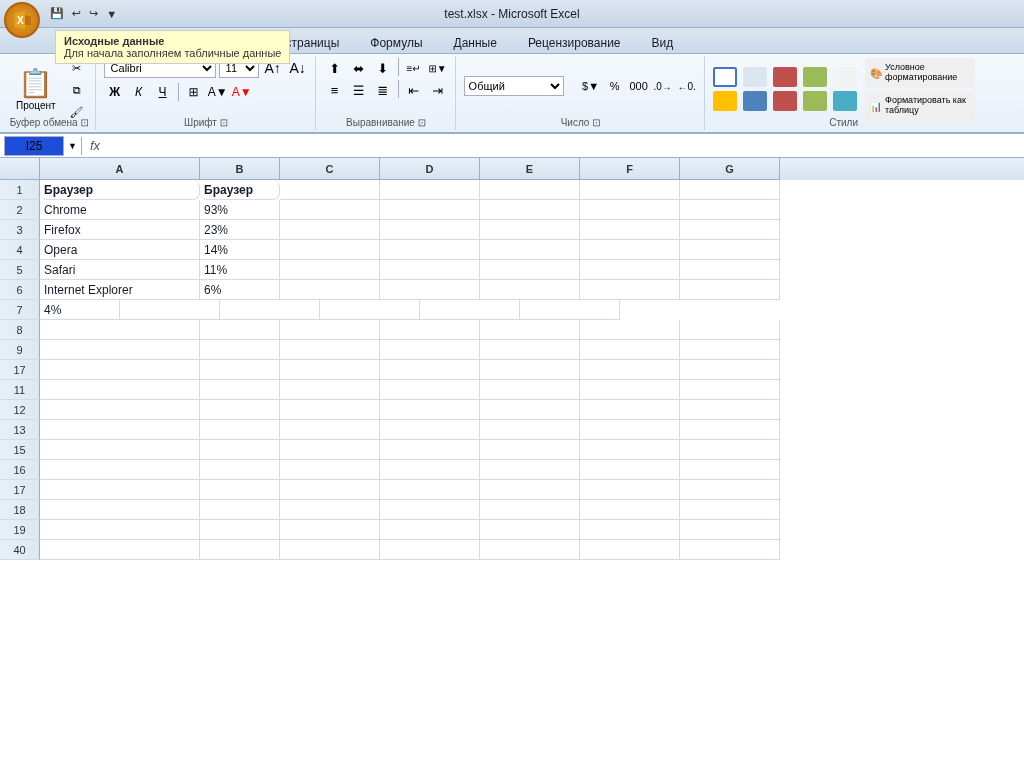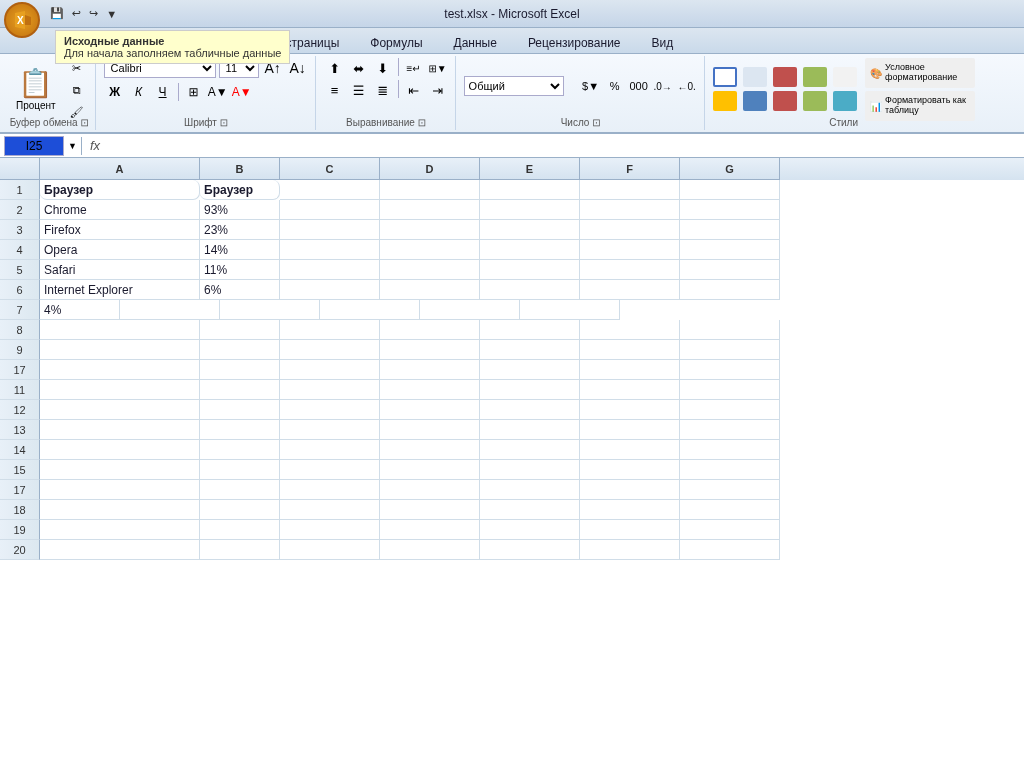--- a/index.html
+++ b/index.html
@@ -645,40 +645,40 @@
           <div class="row-header">13</div>
           <div class="cell col-a"></div>
           <div class="cell col-b"></div>
           <div class="cell col-c"></div>
           <div class="cell col-d"></div>
           <div class="cell col-e"></div>
           <div class="cell col-f"></div>
           <div class="cell col-g"></div>
         </div>
         <div class="sheet-row">
-          <div class="row-header">14</div>
-          <div class="cell col-a"></div>
-          <div class="cell col-b"></div>
-          <div class="cell col-c"></div>
-          <div class="cell col-d"></div>
-          <div class="cell col-e"></div>
-          <div class="cell col-f"></div>
-          <div class="cell col-g"></div>
-        </div>
-        <div class="sheet-row">
           <div class="row-header">15</div>
           <div class="cell col-a"></div>
           <div class="cell col-b"></div>
           <div class="cell col-c"></div>
           <div class="cell col-d"></div>
           <div class="cell col-e"></div>
           <div class="cell col-f"></div>
           <div class="cell col-g"></div>
         </div>
         <div class="sheet-row">
+          <div class="row-header">16</div>
+          <div class="cell col-a"></div>
+          <div class="cell col-b"></div>
+          <div class="cell col-c"></div>
+          <div class="cell col-d"></div>
+          <div class="cell col-e"></div>
+          <div class="cell col-f"></div>
+          <div class="cell col-g"></div>
+        </div>
+        <div class="sheet-row">
           <div class="row-header">17</div>
           <div class="cell col-a"></div>
           <div class="cell col-b"></div>
           <div class="cell col-c"></div>
           <div class="cell col-d"></div>
           <div class="cell col-e"></div>
           <div class="cell col-f"></div>
           <div class="cell col-g"></div>
         </div>
         <div class="sheet-row">
@@ -695,21 +695,21 @@
           <div class="row-header">19</div>
           <div class="cell col-a"></div>
           <div class="cell col-b"></div>
           <div class="cell col-c"></div>
           <div class="cell col-d"></div>
           <div class="cell col-e"></div>
           <div class="cell col-f"></div>
           <div class="cell col-g"></div>
         </div>
         <div class="sheet-row">
-          <div class="row-header">20</div>
+          <div class="row-header">40</div>
           <div class="cell col-a"></div>
           <div class="cell col-b"></div>
           <div class="cell col-c"></div>
           <div class="cell col-d"></div>
           <div class="cell col-e"></div>
           <div class="cell col-f"></div>
           <div class="cell col-g"></div>
         </div>
       </div>
   </div>

